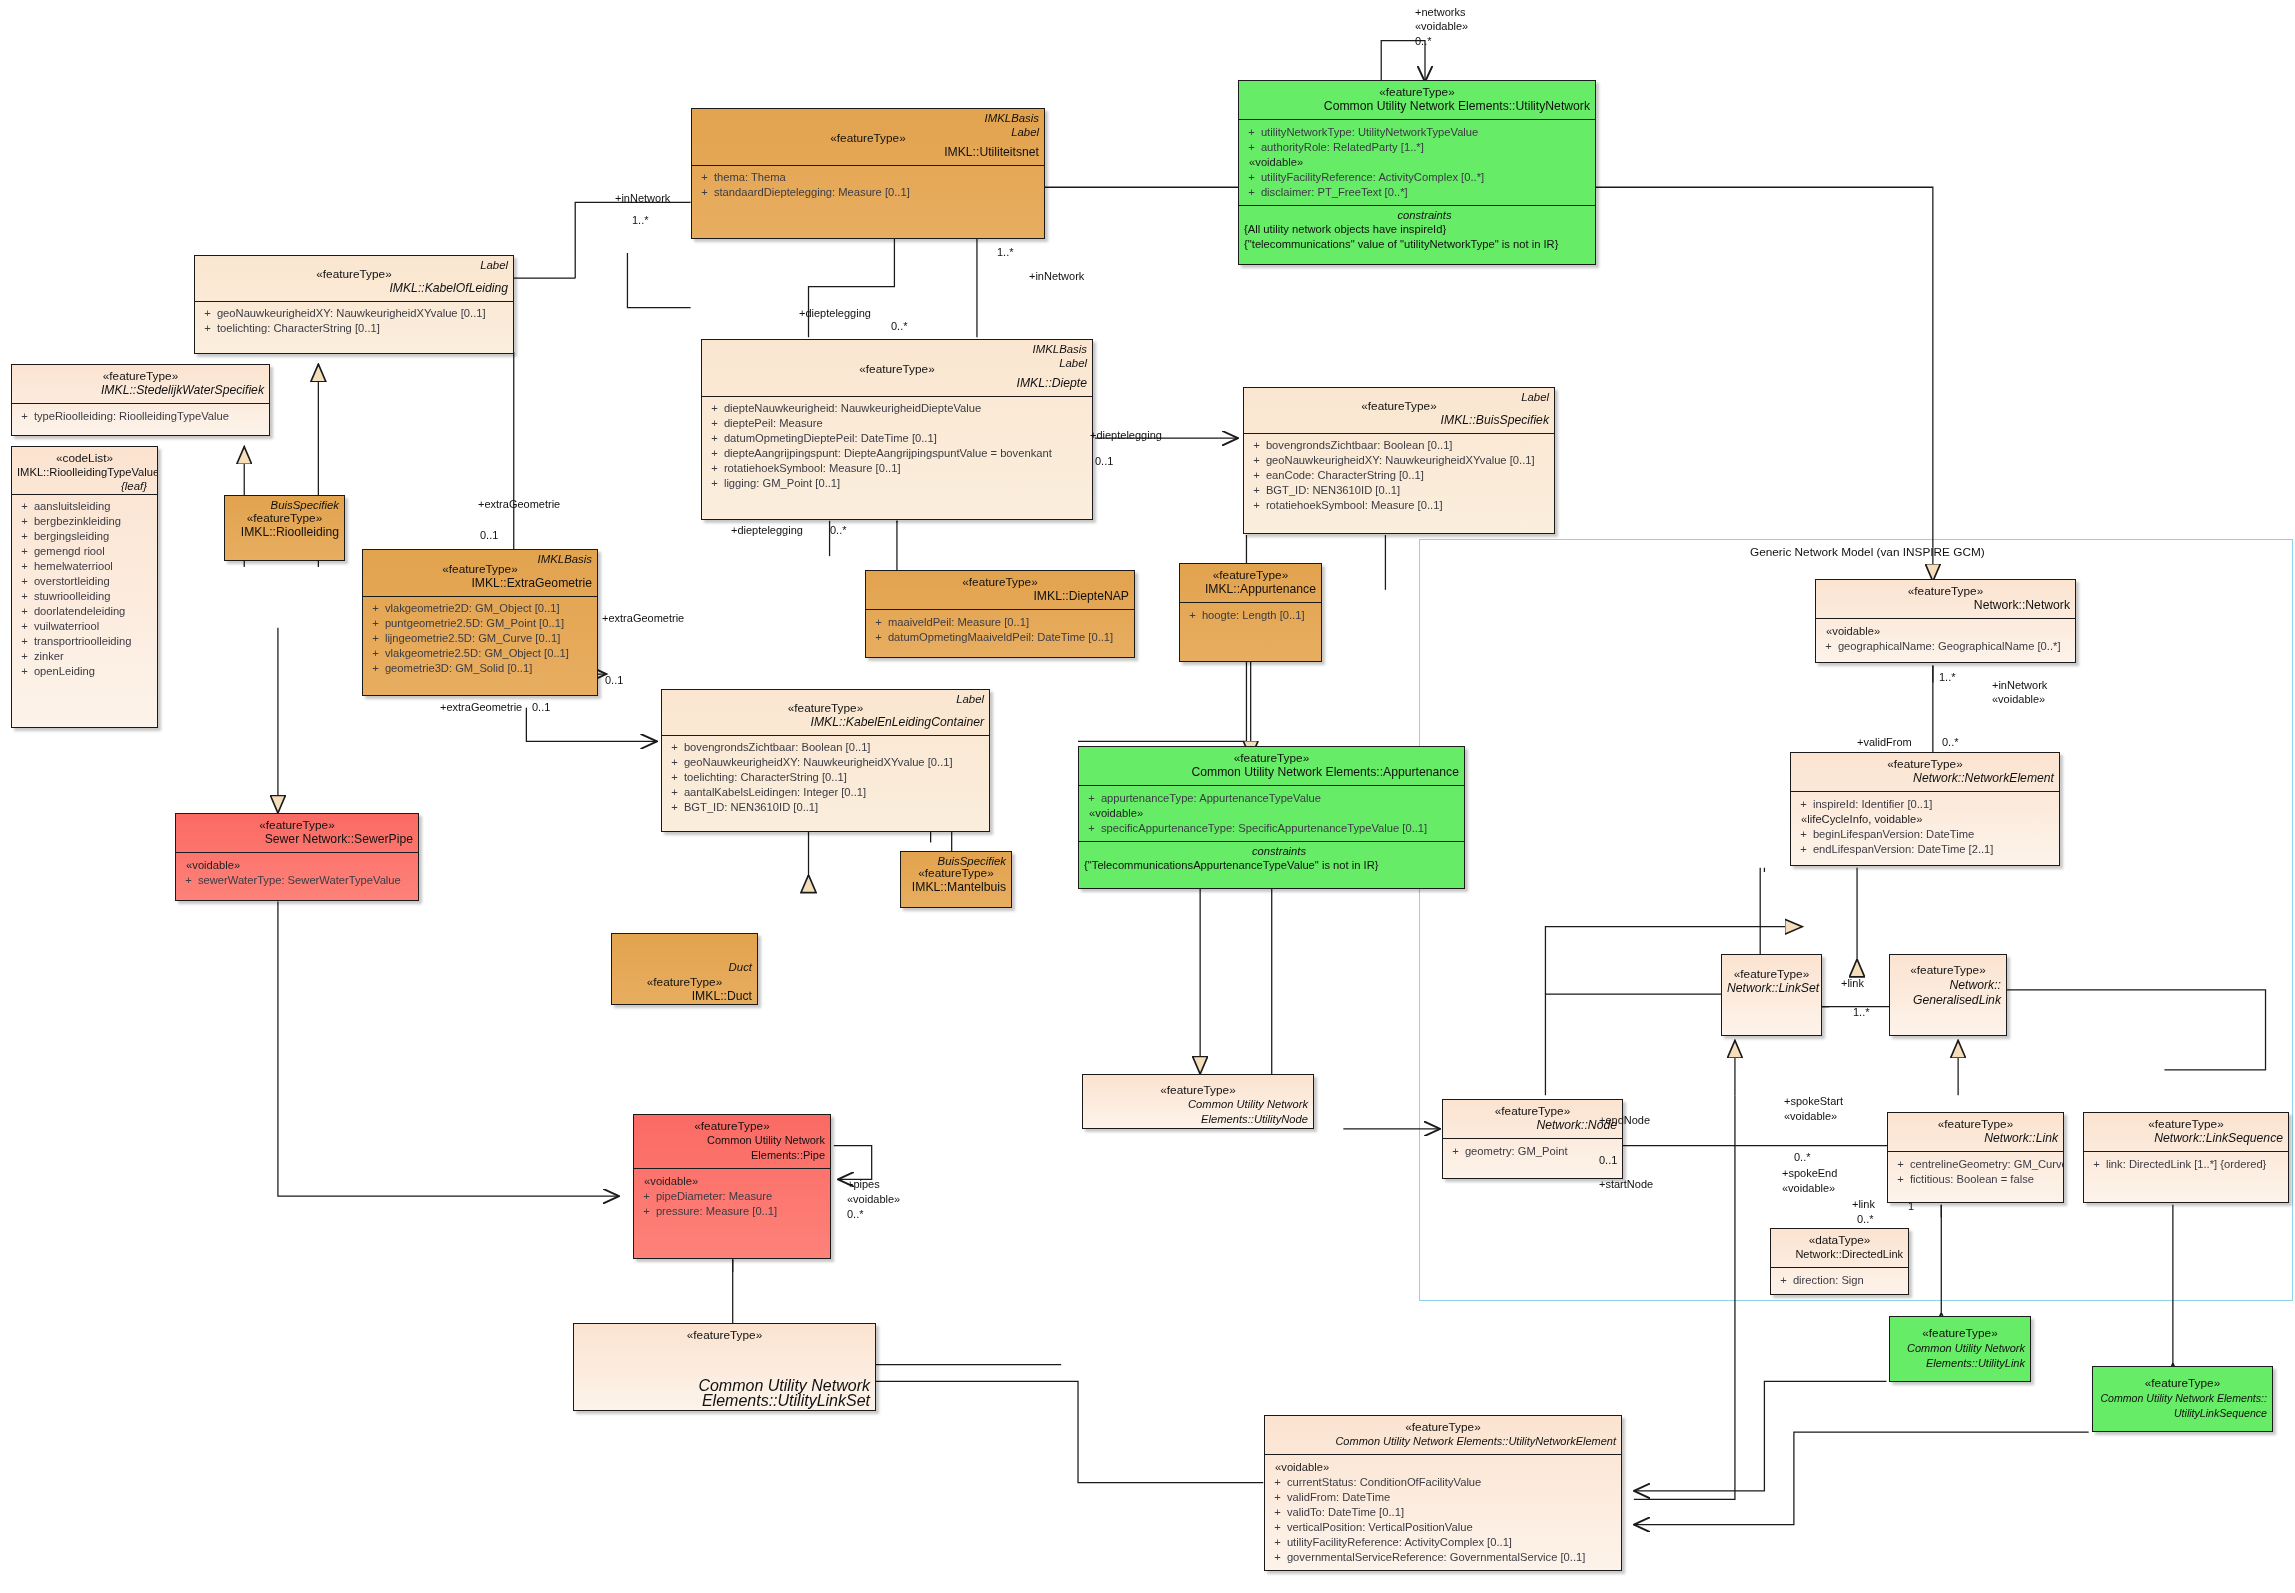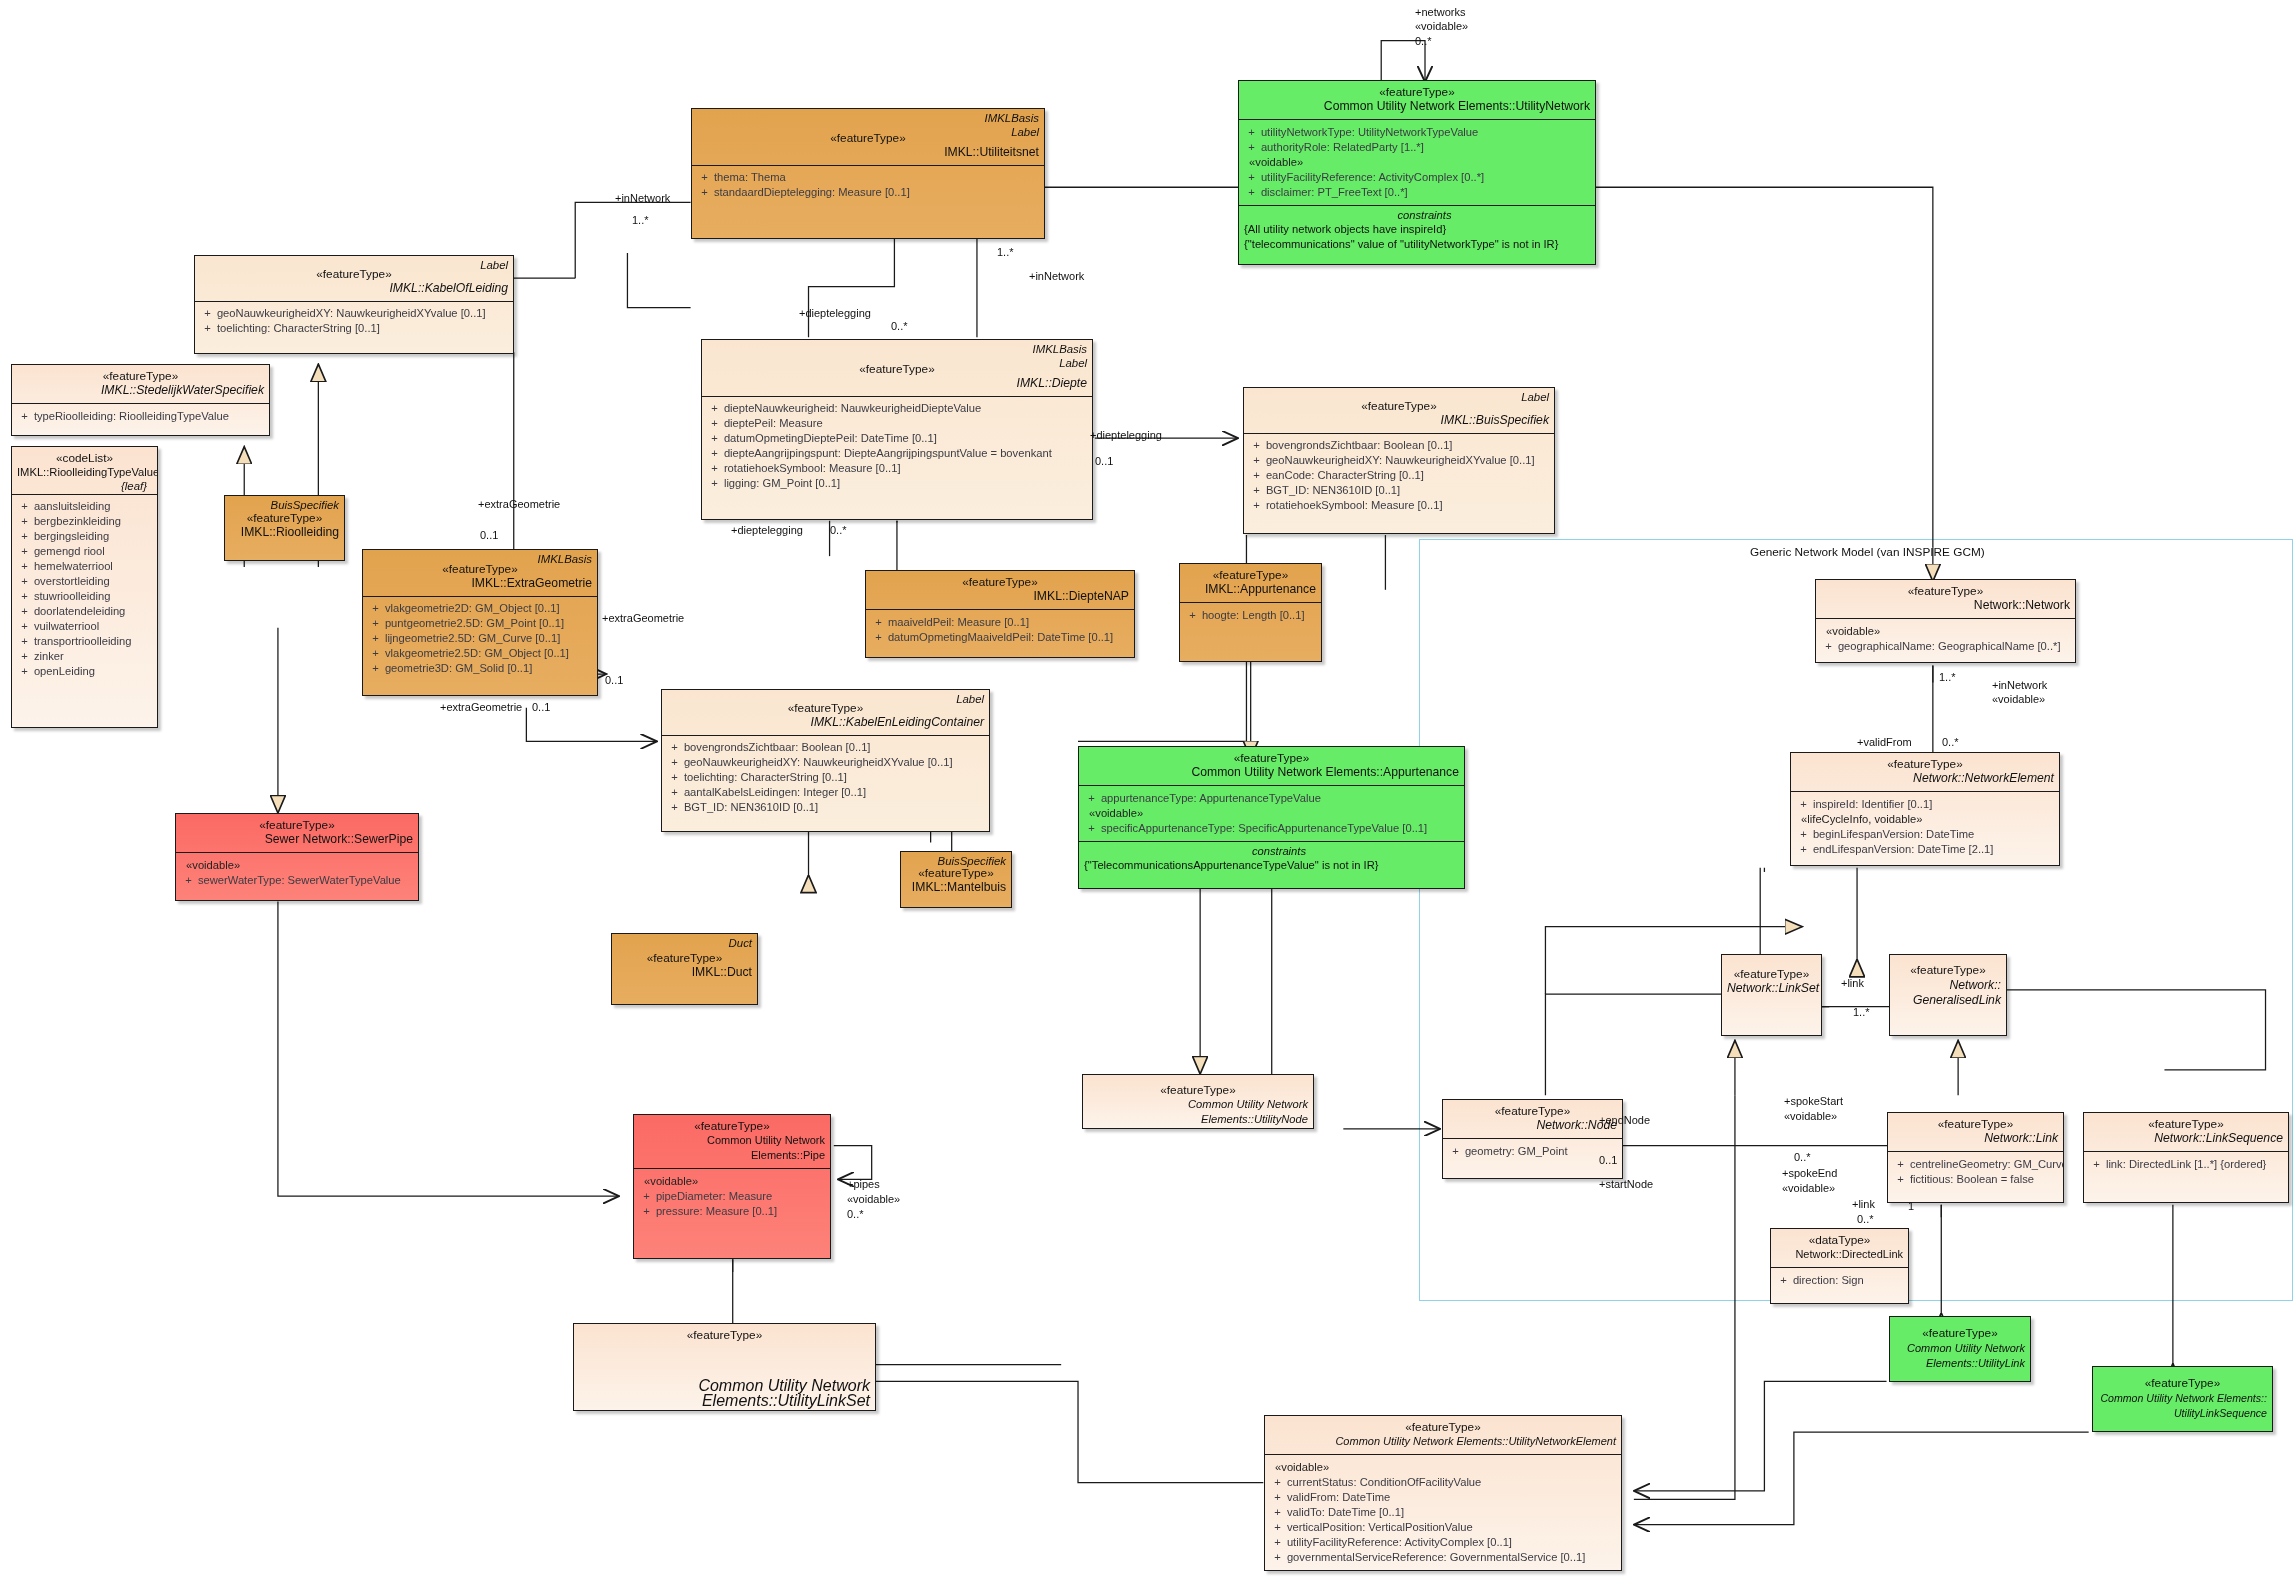--- a/index.html
+++ b/index.html
@@ -543,21 +543,21 @@
 
   <div class="cls pal-darkorange" style="left:900px;top:851px;width:112px;height:57px;">
     <div class="hdr" style="padding-top:13.5px;">
       <div class="corner">BuisSpecifiek</div>
       <div class="stereo">«featureType»</div>
       <div class="nm">IMKL::Mantelbuis</div>
     </div>
   </div>
 
   <div class="cls pal-darkorange" style="left:611px;top:933px;width:147px;height:72px;">
-    <div class="hdr" style="padding-top:17px;">
+    <div class="hdr" style="padding-top:17px;margin-top:24px;">
       <div class="corner">Duct</div>
       <div class="stereo">«featureType»</div>
       <div class="nm">IMKL::Duct</div>
     </div>
   </div>
 
   <div class="cls pal-red" style="left:175px;top:813px;width:244px;height:88px;">
     <div class="hdr">
       <div class="stereo">«featureType»</div>
       <div class="nm">Sewer Network::SewerPipe</div>
@@ -633,21 +633,21 @@
     </div>
     <div class="sep"></div>
     <div class="attrs">
       <div class="row">
           <span class="vis">+</span>
           <span class="txt">link: DirectedLink [1..*] {ordered}</span>
         </div>
     </div>
   </div>
 
-  <div class="cls pal-peach" style="left:1770px;top:1228px;width:139px;height:76px;">
+  <div class="cls pal-peach" style="left:1770px;top:1228px;width:139px;height:67px;">
     <div class="hdr">
       <div class="stereo">«dataType»</div>
       <div class="nm" style="font-size:11px;">Network::DirectedLink</div>
     </div>
     <div class="sep"></div>
     <div class="attrs">
       <div class="row">
           <span class="vis">+</span>
           <span class="txt">direction: Sign</span>
         </div>

